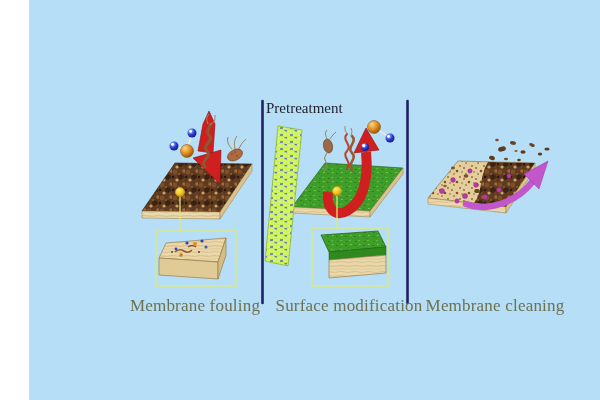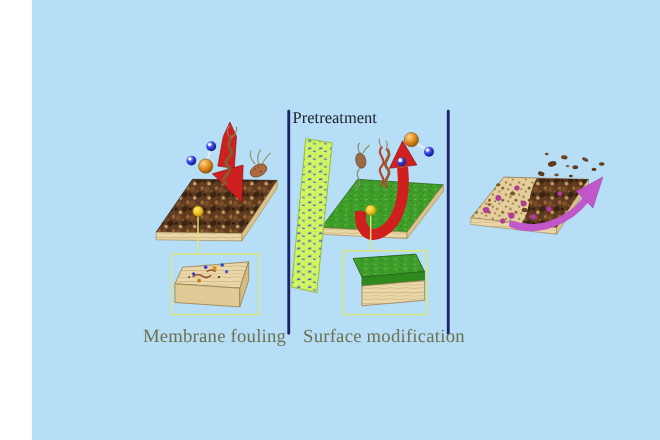--- a/index.html
+++ b/index.html
@@ -218,13 +218,14 @@
       </g>
     </g>
 
     <line x1="233.5" y1="101" x2="233.5" y2="303" stroke="#1e2166" stroke-width="2.6" stroke-linecap="round"></line>
     <line x1="378.5" y1="101" x2="378.5" y2="303" stroke="#1e2166" stroke-width="2.6" stroke-linecap="round"></line>
   </svg>
 
   <div class="pretreat">Pretreatment</div>
   <div class="plabel" style="left:166px">Membrane fouling</div>
   <div class="plabel" style="left:320px">Surface modification</div>
+  <div class="plabel" style="left:466px">Membrane cleaning</div>
 </div>
 
 </body></html>

